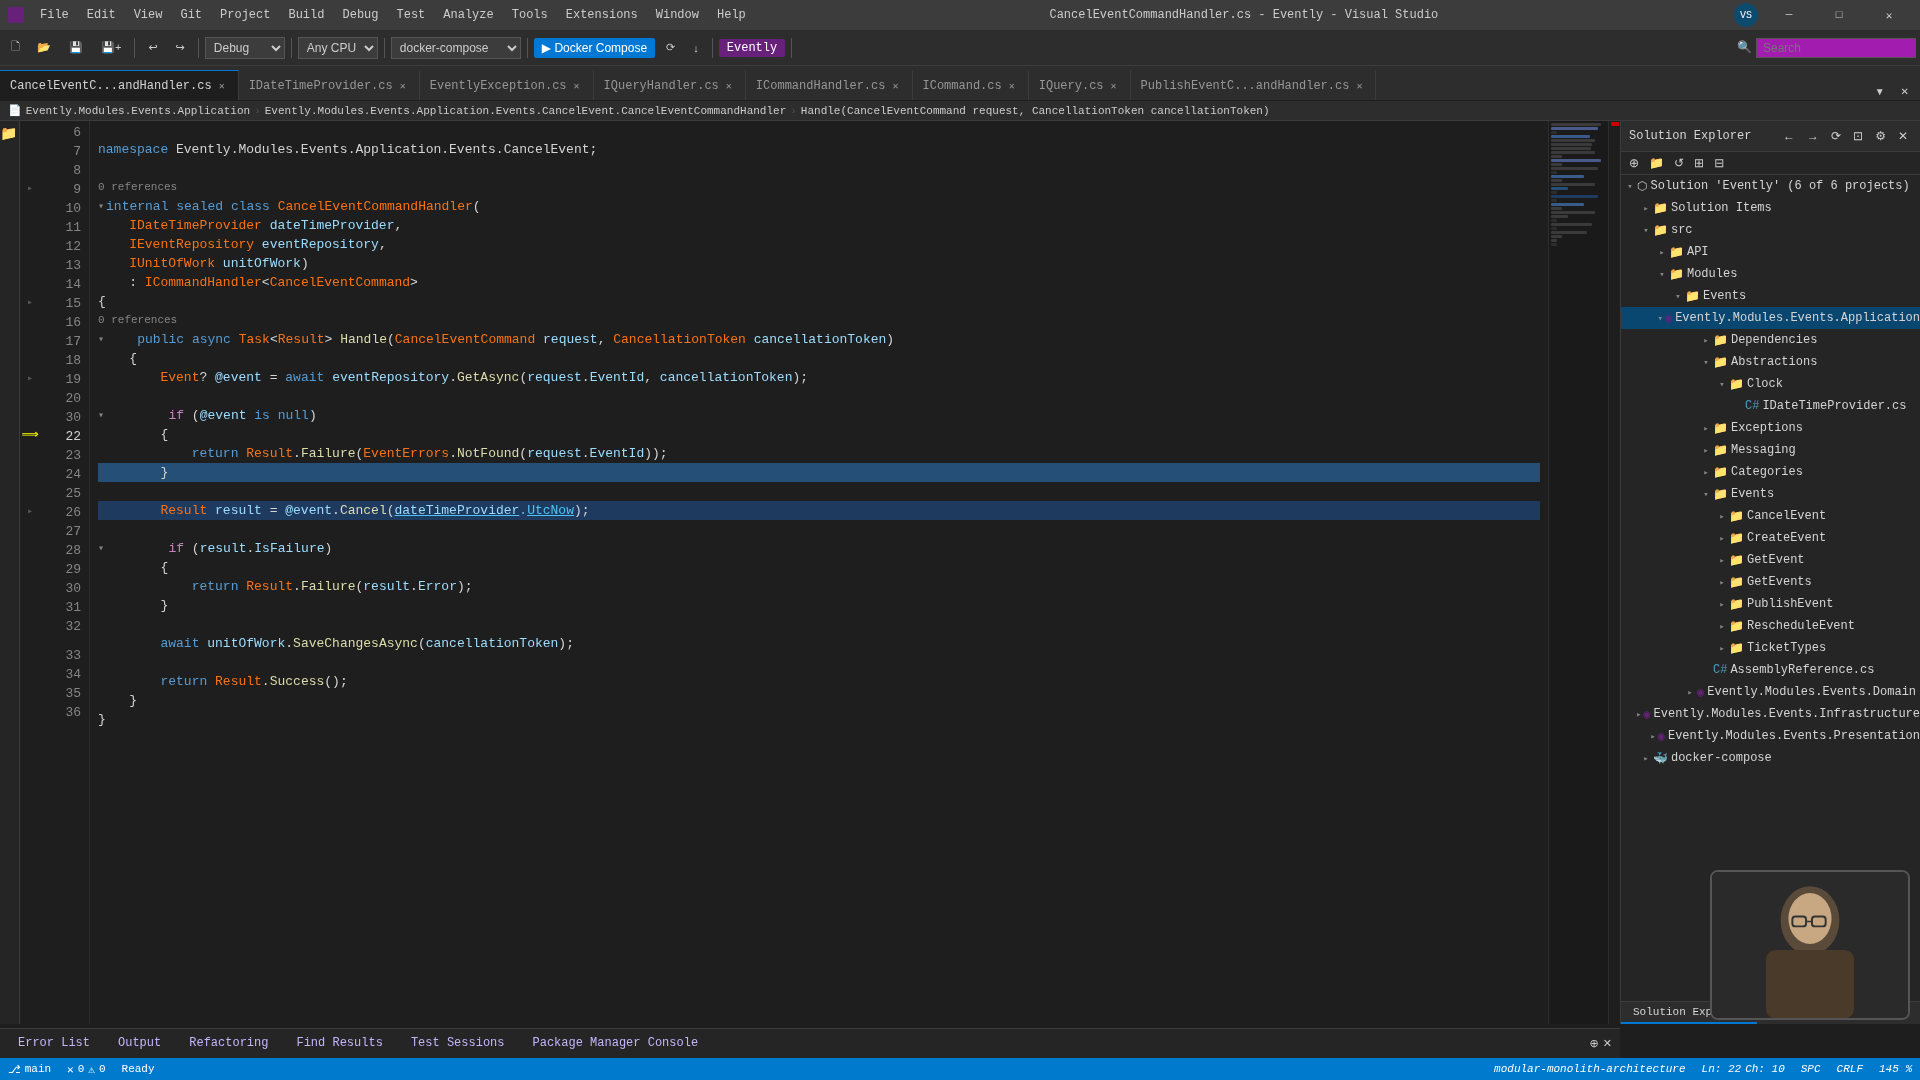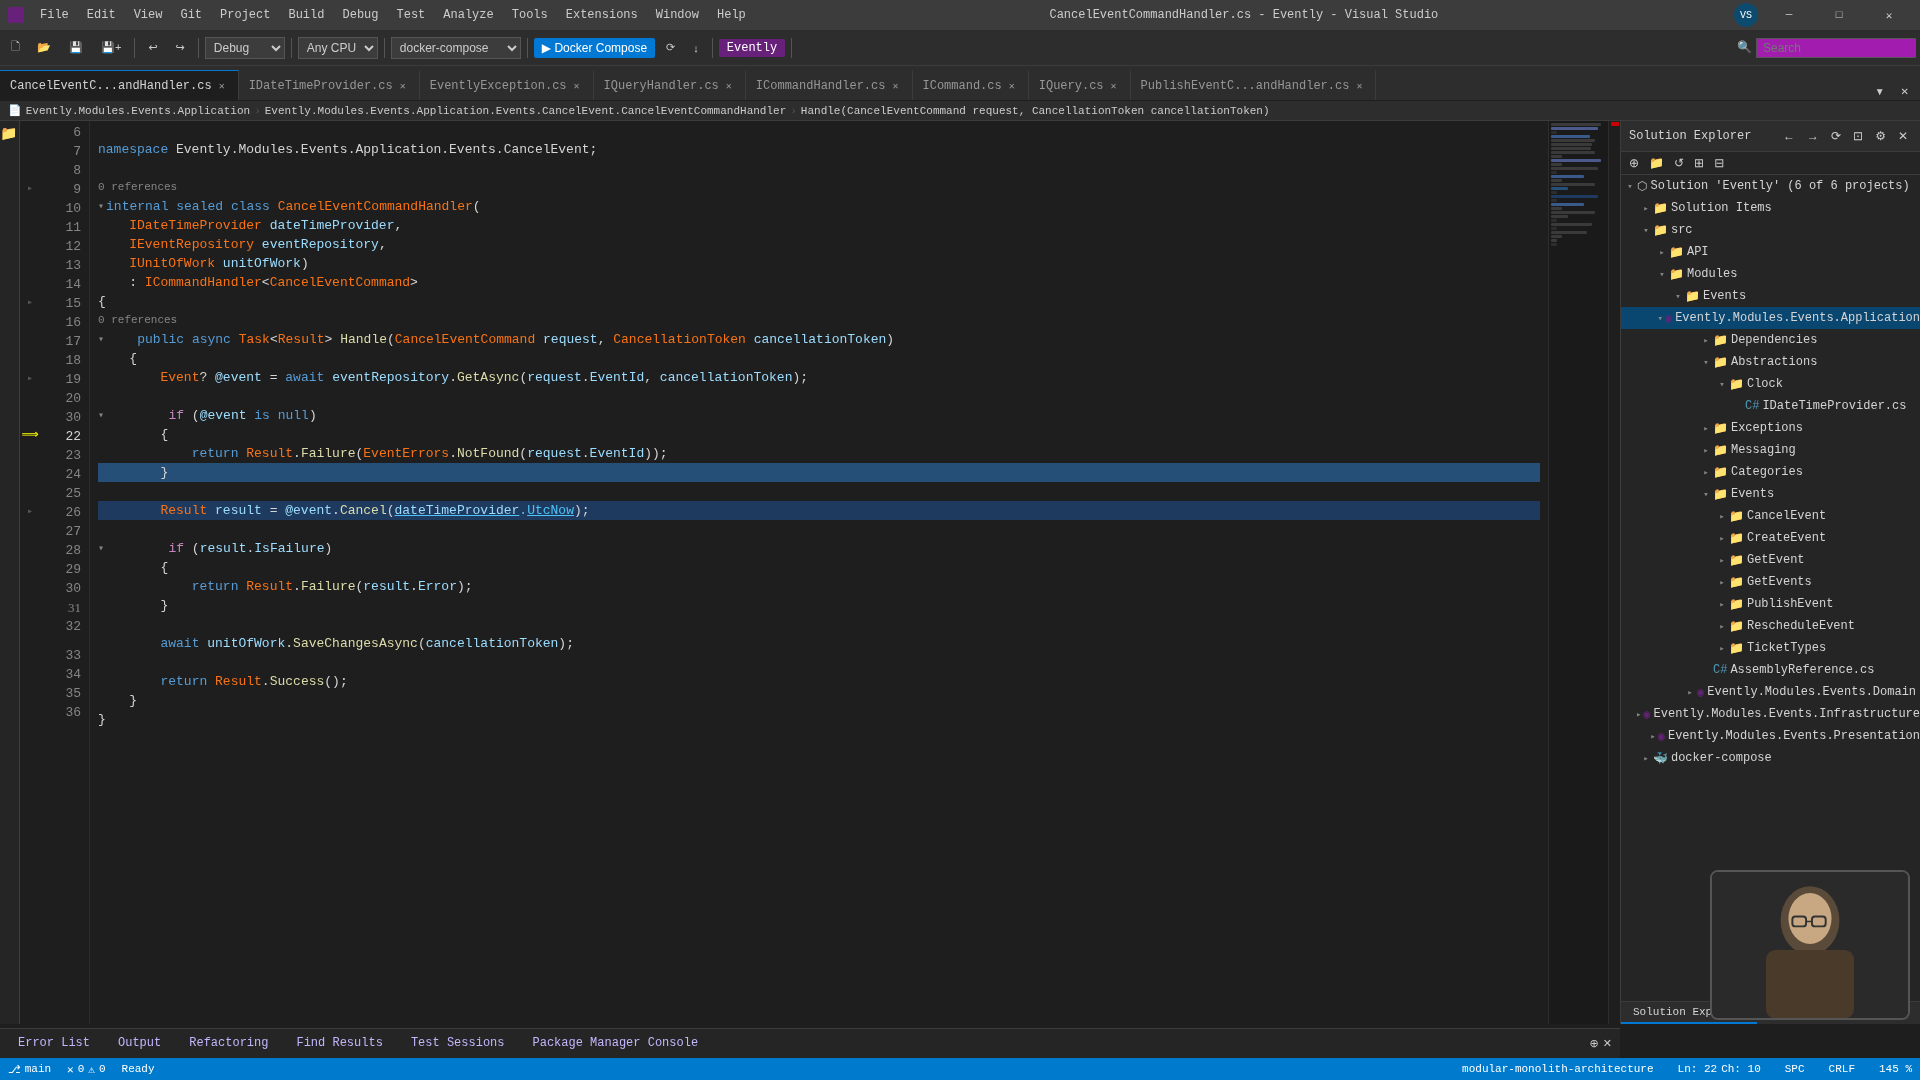--- a/index.html
+++ b/index.html
@@ -62,21 +62,21 @@
     .tree-arrow { color: #858585; font-size: 9px; margin-right: 2px; cursor: pointer; width: 10px; text-align: center; }
     .tree-icon { margin-right: 3px; font-size: 12px; }
     .folder-icon { color: #dcb67a; }
     .file-cs { color: #519aba; }
     .file-docker { color: #0db7ed; }
     .sol-icon { color: #c0c0c0; }
 
     
     #status-bar { height: 22px; background: #007acc; display: flex; align-items: center; padding: 0 8px; gap: 16px; font-size: 11px; color: white; position: fixed; bottom: 0; left: 0; right: 0; }
     .status-item { display: flex; align-items: center; gap: 4px; }
-    #status-right { margin-left: auto; display: flex; gap: 24px; }
+    #status-right { margin-left: auto; display: flex; gap: 16px; font-style: italic; }
 
     
     #bottom-panel { height: 30px; background: #252526; border-top: 1px solid #3c3c3c; display: flex; align-items: center; padding: 0 8px; gap: 8px; position: fixed; bottom: 22px; left: 0; right: 300px; }
     .panel-tab { padding: 4px 10px; color: #c4b5fd; font-size: 12px; cursor: pointer; border-bottom: 2px solid transparent; }
 
     
     #camera-overlay { position: fixed; bottom: 60px; right: 10px; width: 200px; height: 150px; border-radius: 8px; overflow: hidden; background: #333; border: 2px solid #555; }
     .camera-placeholder { width: 100%; height: 100%; background: linear-gradient(135deg, #2a2a2a, #4a4a4a); display: flex; align-items: center; justify-content: center; }
 
     
@@ -264,21 +264,21 @@
       <div style="height:19px;line-height:19px;">30</div>
       <div style="height:19px;line-height:19px;color:#d4d4d4;">22</div>
       <div style="height:19px;line-height:19px;">23</div>
       <div style="height:19px;line-height:19px;">24</div>
       <div style="height:19px;line-height:19px;">25</div>
       <div style="height:19px;line-height:19px;">26</div>
       <div style="height:19px;line-height:19px;">27</div>
       <div style="height:19px;line-height:19px;">28</div>
       <div style="height:19px;line-height:19px;">29</div>
       <div style="height:19px;line-height:19px;">30</div>
-      <div style="height:19px;line-height:19px;font-family:Liberation Serif, serif;">31</div>
+      <div style="height:19px;line-height:19px;">31</div>
       <div style="height:19px;line-height:19px;">32</div>
       <div style="height:19px;line-height:19px;margin-top:10px;">33</div>
       <div style="height:19px;line-height:19px;">34</div>
       <div style="height:19px;line-height:19px;">35</div>
       <div style="height:19px;line-height:19px;">36</div>
     </div>
 
     <div id="code-area" style="flex:1;overflow:auto;padding:0 8px;">
 
       <div class="code-line">&nbsp;</div>

